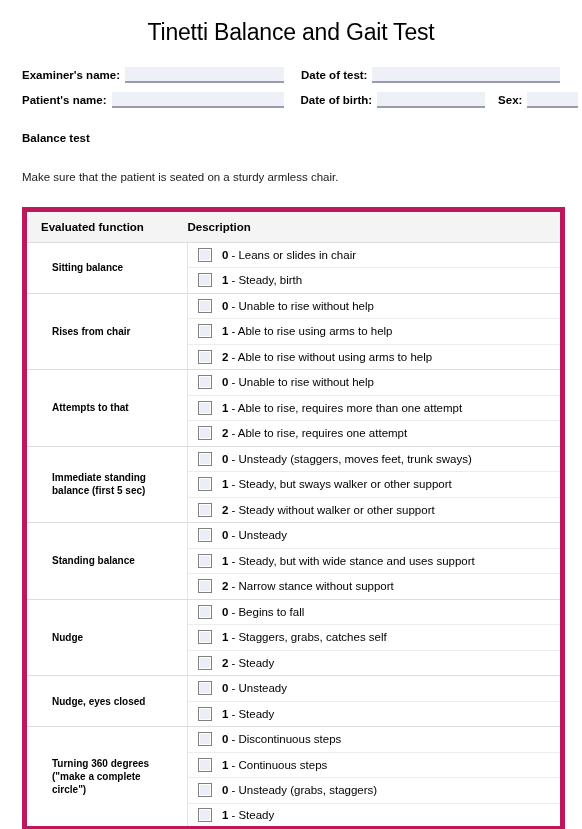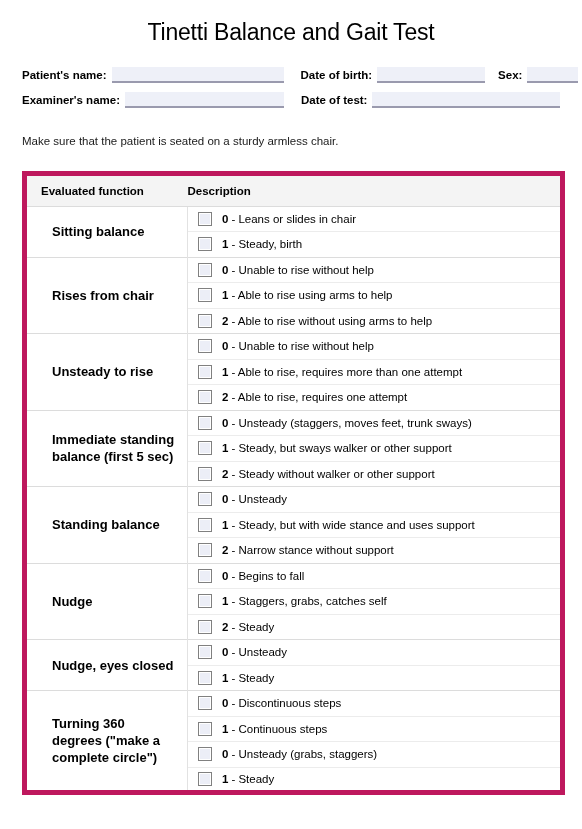--- a/index.html
+++ b/index.html
@@ -95,21 +95,21 @@
   }
   .th-desc {
     text-align: center;
     padding-left: 0 !important;
   }
 
   .col-func { width: 163px; }
   .col-desc { width: 375px; }
 
   td.func-cell {
-    font-size: 13px;
+    font-size: 10px;
     font-weight: bold;
     vertical-align: middle;
     padding: 4px 10px 4px 25px;
     border-right: 1px solid #e2e2e2;
     line-height: 1.32;
   }
   td.desc-cell {
     font-size: 11.5px;
     vertical-align: middle;
     padding: 0 8px;
@@ -149,42 +149,43 @@
   }
 </style>
 </head>
 <body>
 
 <div class="page">
 
   <h1 class="doc-title">Tinetti Balance and Gait Test</h1>
 
   <div class="info-block">
+
+    <div class="info-row">
+      <span class="info-label">Examiner's name:</span>
+      <div class="info-field f-examiner"></div>
+      <span class="gap-med"></span>
+      <span class="info-label">Date of test:</span>
+      <div class="info-field f-dot"></div>
+    </div>
 
     <div class="info-row">
       <span class="info-label">Patient's name:</span>
       <div class="info-field f-patient"></div>
       <span class="gap-med"></span>
       <span class="info-label">Date of birth:</span>
       <div class="info-field f-dob"></div>
       <span class="gap-sm"></span>
       <span class="info-label">Sex:</span>
       <div class="info-field f-sex"></div>
     </div>
 
-    <div class="info-row">
-      <span class="info-label">Examiner's name:</span>
-      <div class="info-field f-examiner"></div>
-      <span class="gap-med"></span>
-      <span class="info-label">Date of test:</span>
-      <div class="info-field f-dot"></div>
-    </div>
-
   </div>
 
+  <div class="section-title">Balance test</div>
 
   <div class="section-note">Make sure that the patient is seated on a sturdy armless chair.</div>
 
   <table class="score-table">
     <colgroup>
       <col class="col-func">
       <col class="col-desc">
     </colgroup>
     <thead>
       <tr>
@@ -234,21 +235,21 @@
         <tr class="opt-row">
           <td class="desc-cell">
             <div class="opt">
               <span class="checkbox"></span>
               <span class="opt-score">2</span>
               <span class="opt-text">- Able to rise without using arms to help</span>
             </div>
           </td>
         </tr>
         <tr class="group-start">
-          <td class="func-cell" rowspan="3">Unsteady to rise</td>
+          <td class="func-cell" rowspan="3">Attempts to that</td>
           <td class="desc-cell">
             <div class="opt">
               <span class="checkbox"></span>
               <span class="opt-score">0</span>
               <span class="opt-text">- Unable to rise without help</span>
             </div>
           </td>
         </tr>
         <tr class="opt-row">
           <td class="desc-cell">

